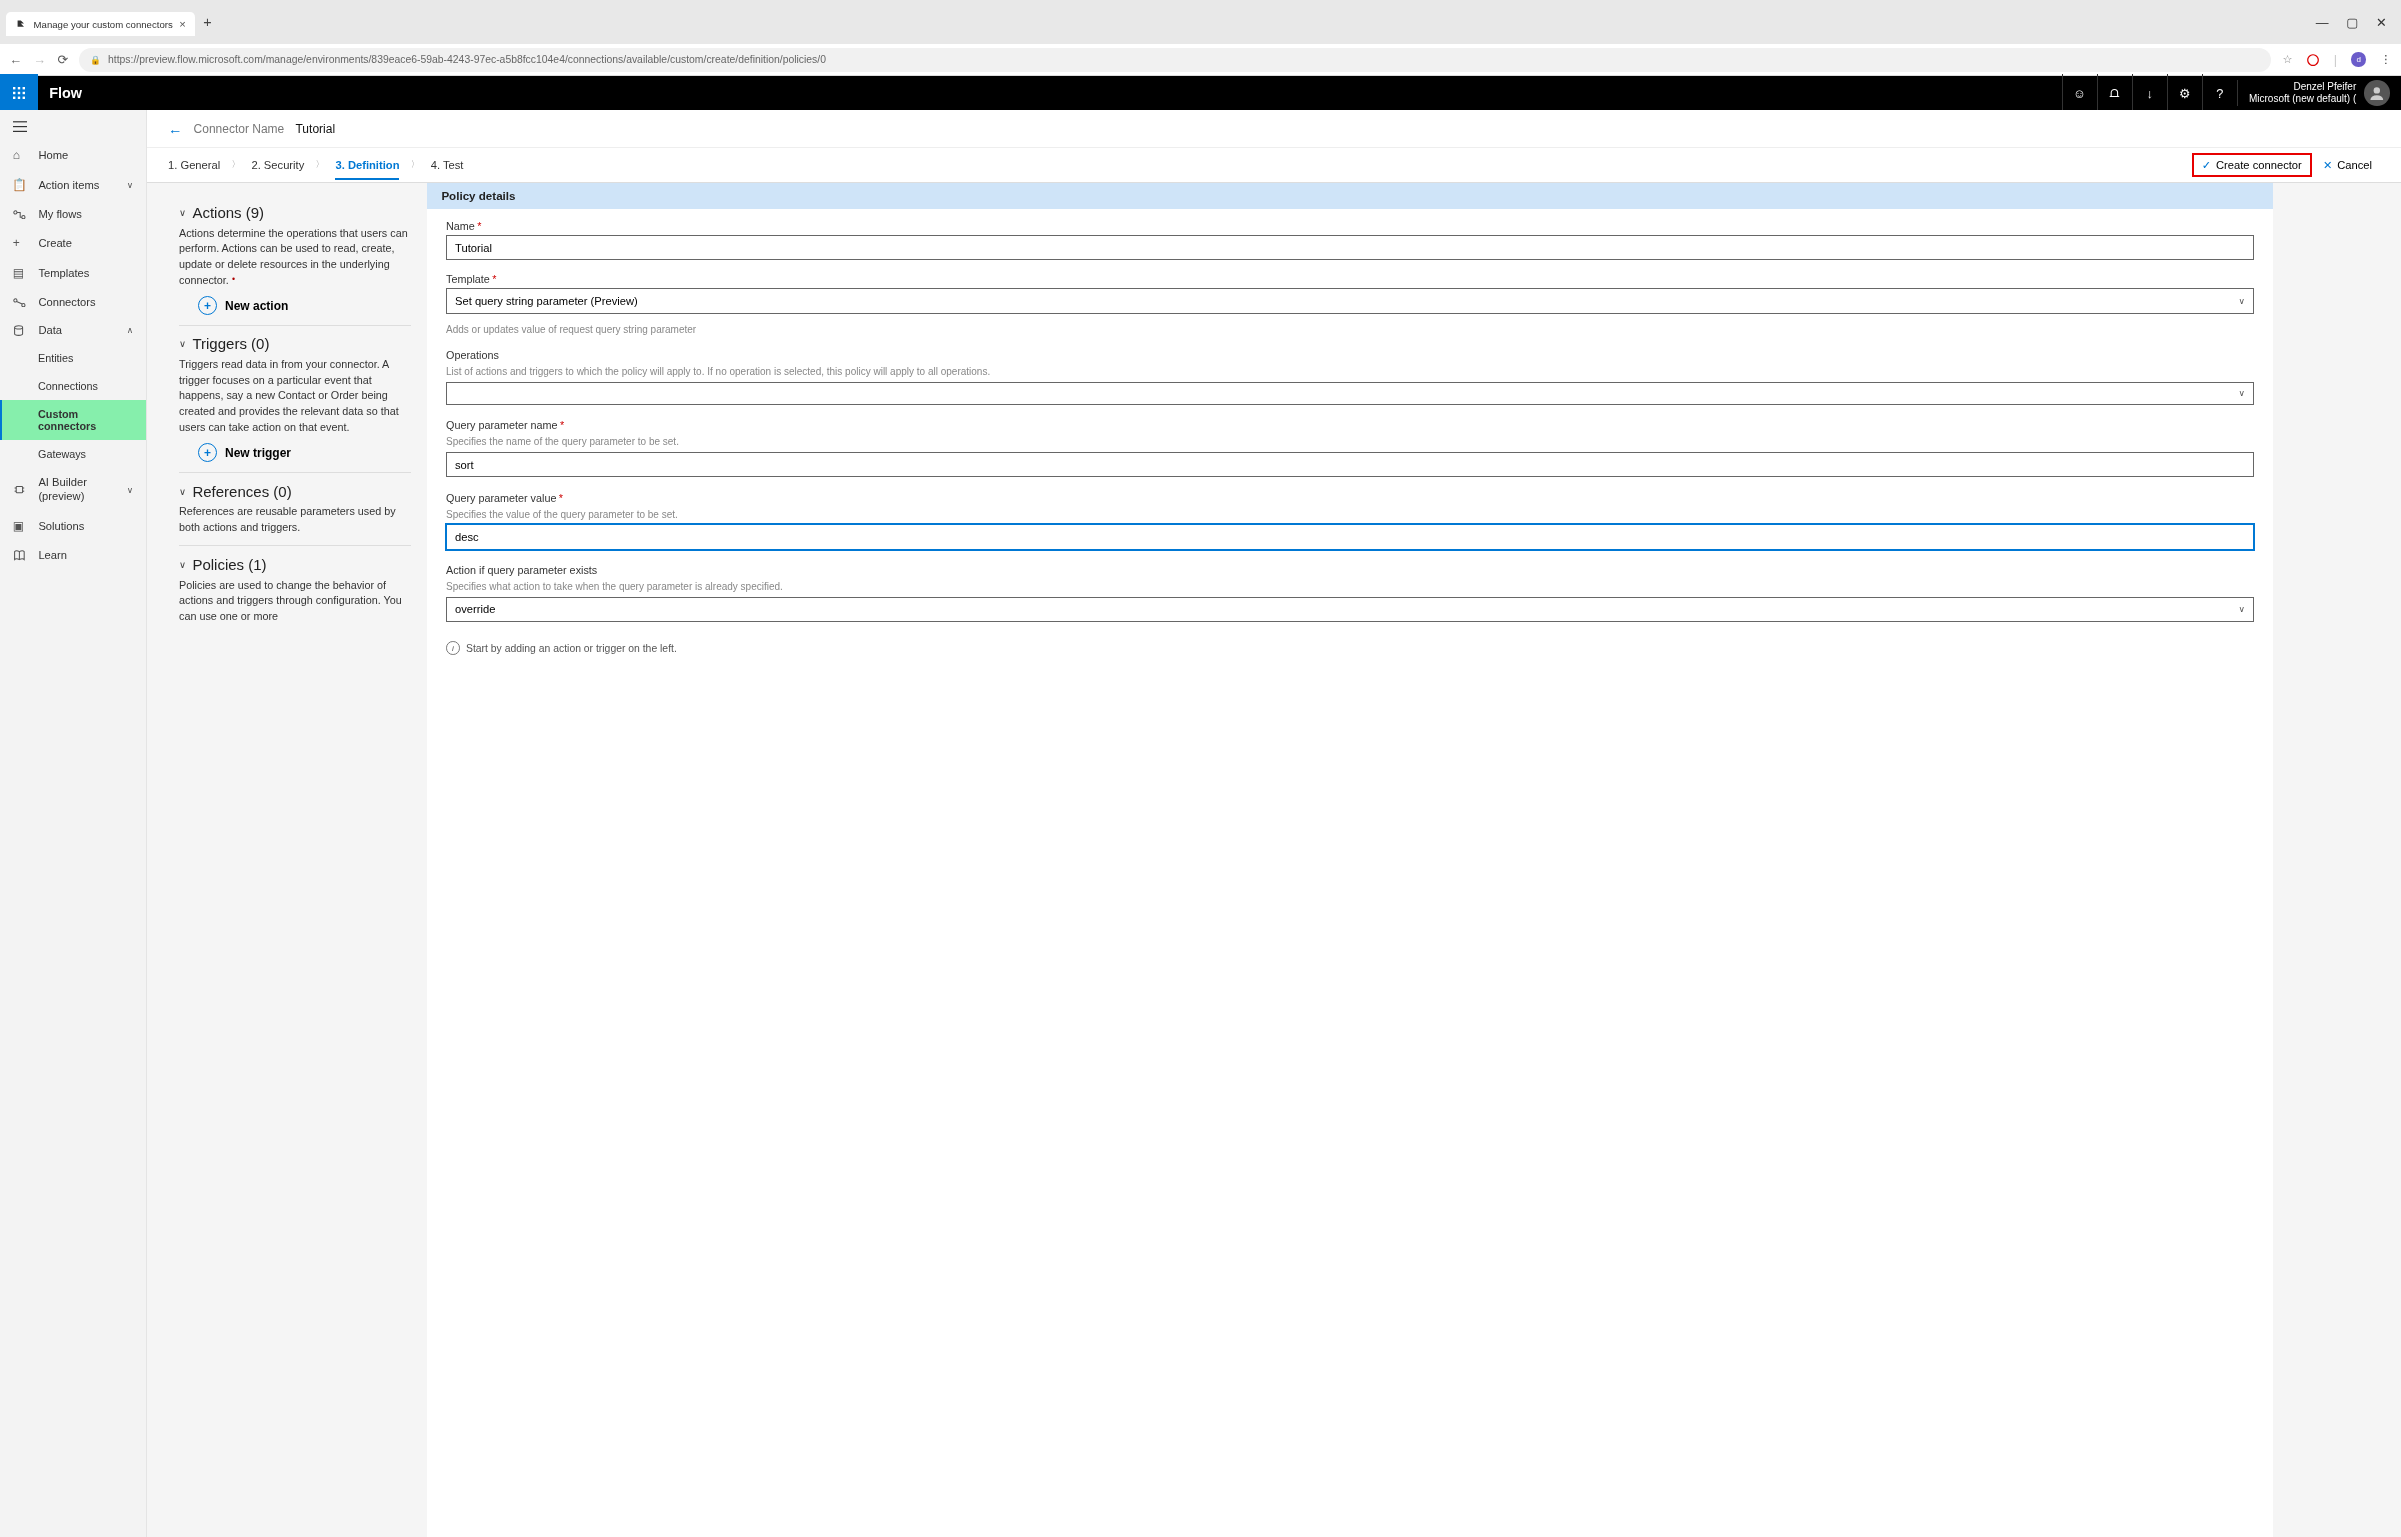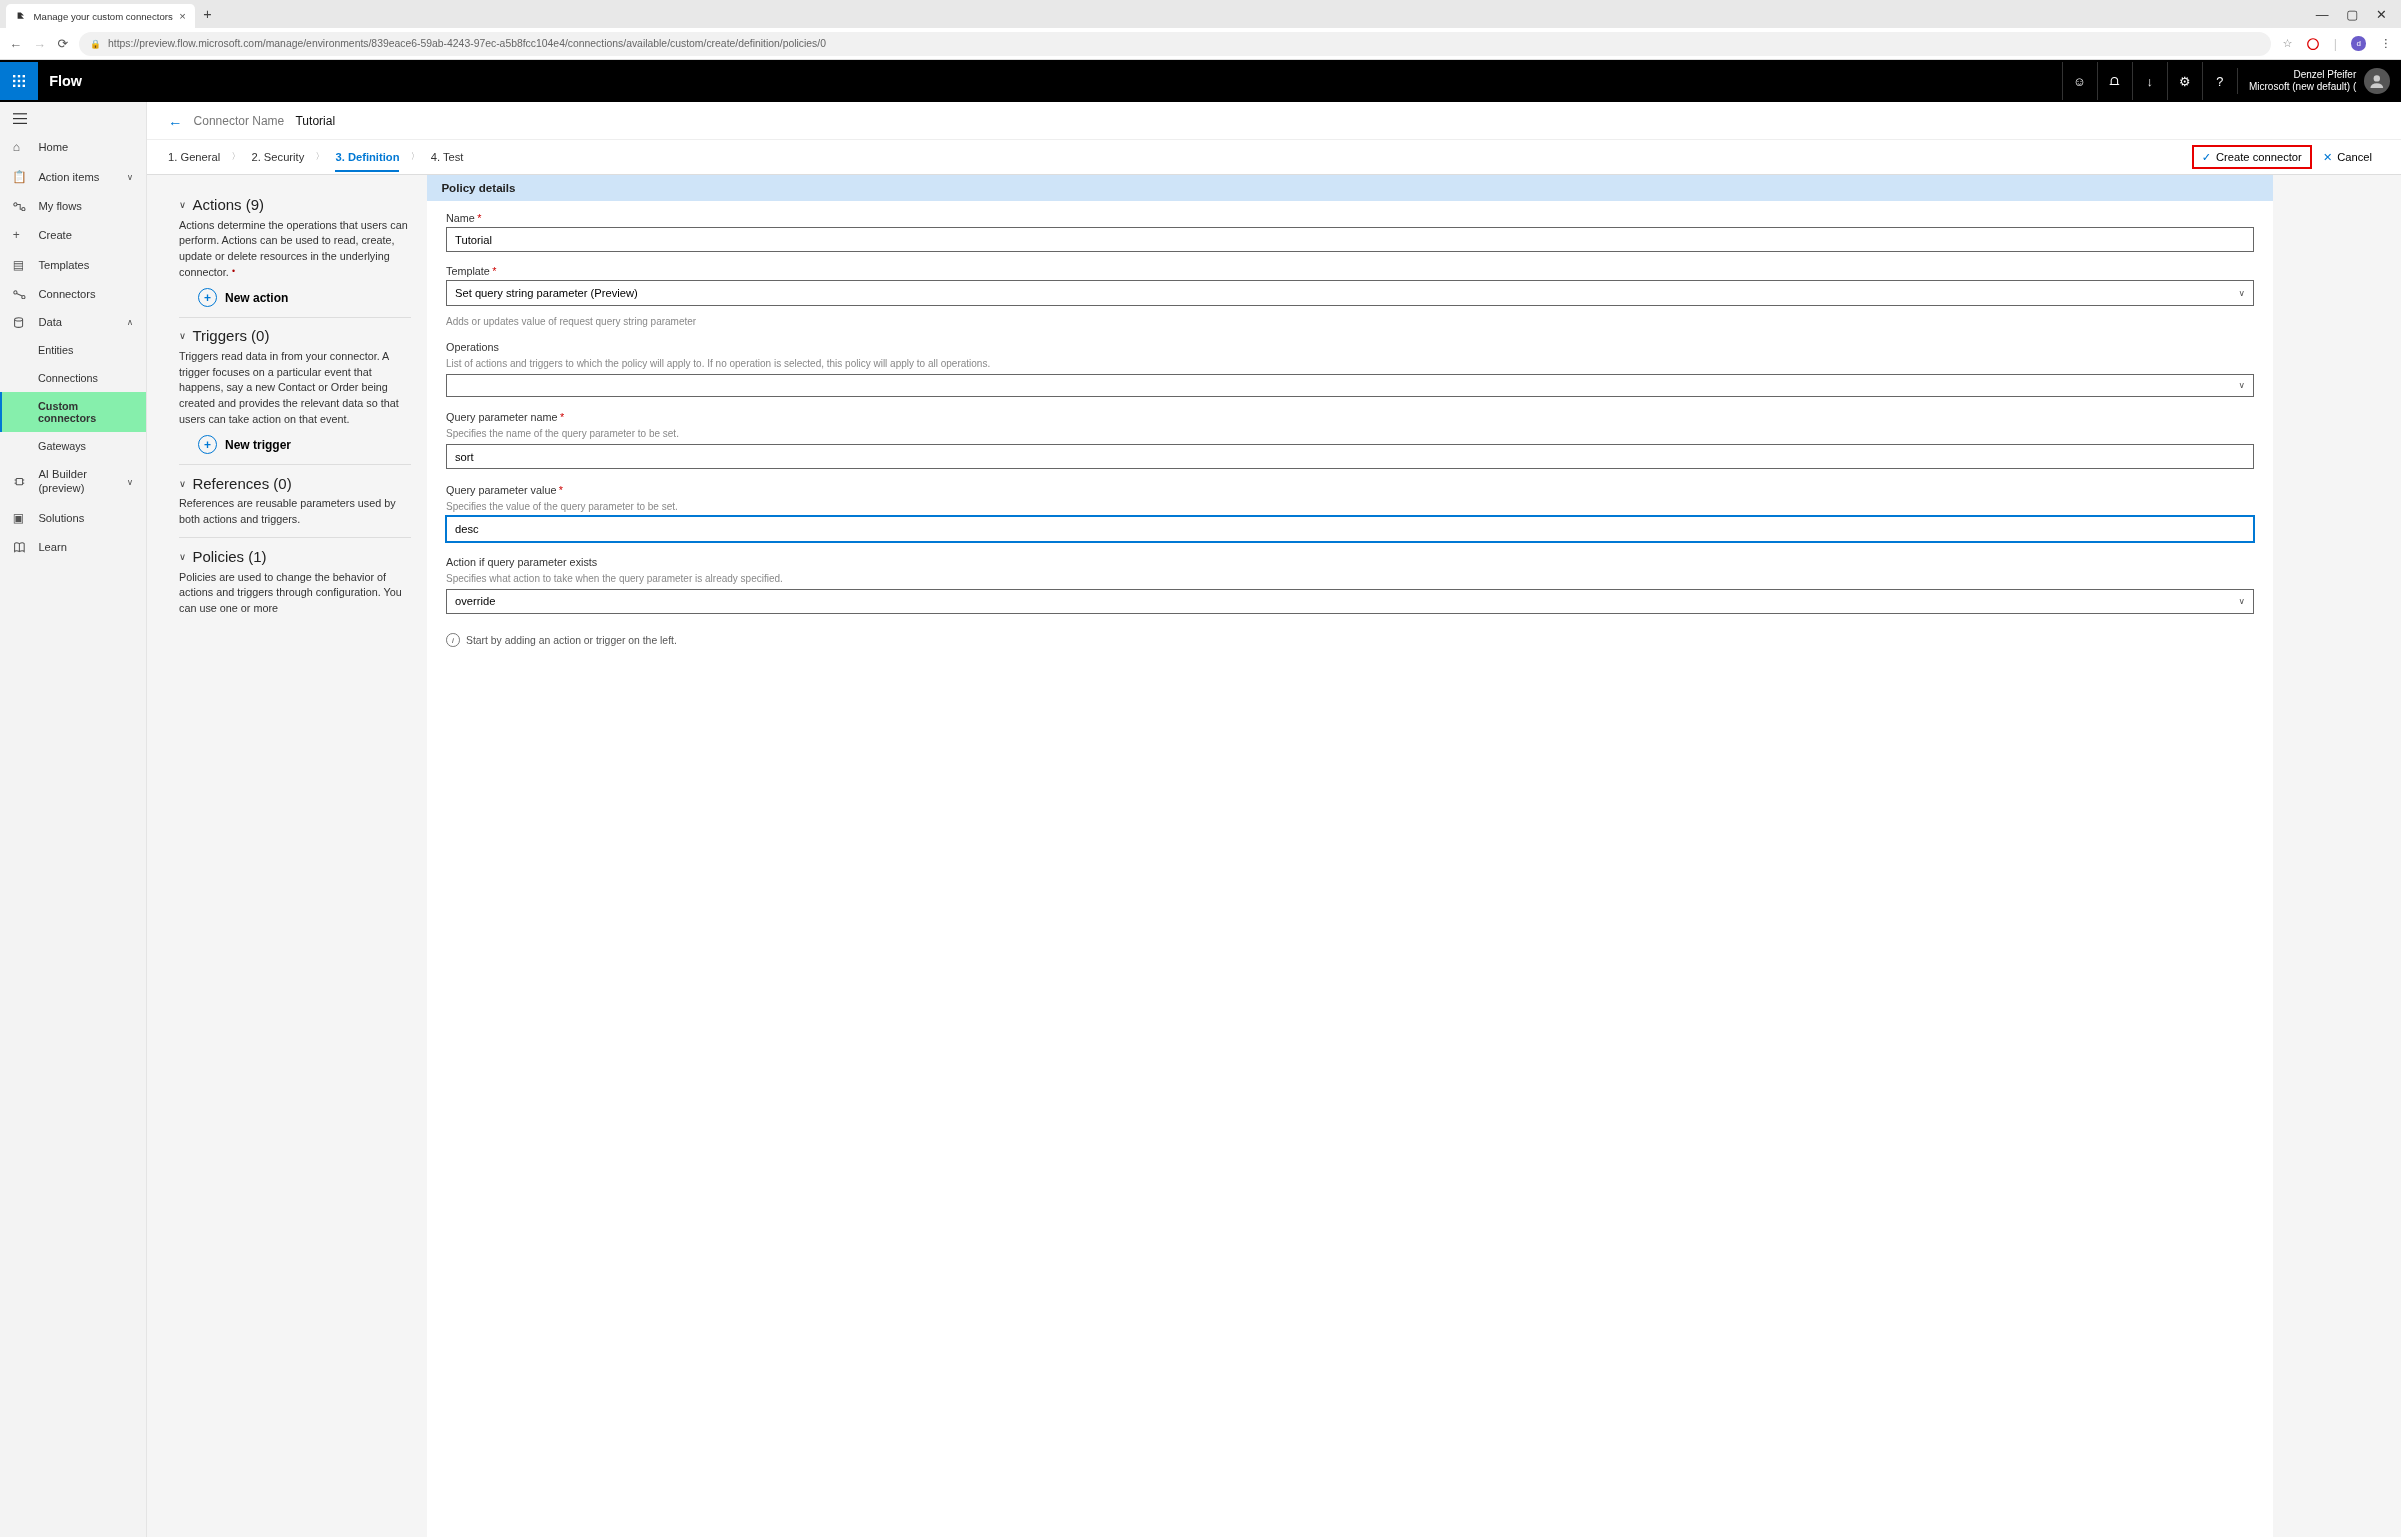--- a/index.html
+++ b/index.html
@@ -1,38 +1,38 @@
 <!DOCTYPE html>
 <html style="font-size:12.8px"><head>
 <meta charset="utf-8">
 <style>
 * { box-sizing: border-box; margin: 0; padding: 0; font-family: "Segoe UI", -apple-system, sans-serif; }
 html, body { height: 100%; overflow: hidden; }
 
 
-.browser-chrome { background: #e8e8e8; height: 28px; display: flex; align-items: center; padding: 0 6.4px; }
+.browser-chrome { background: #e8e8e8; height: 44px; display: flex; align-items: center; padding: 0 6.4px; }
 .tab { background: #fff; border-radius: 4.8px 4.8px 0 0; height: 24px; display: flex; align-items: center; padding: 0 9.6px; font-size: 9.6px; color: #333; margin-top: 4px; min-width: 176px; gap: 6.4px; }
 .tab-favicon { width: 11.2px; display: inline-flex; }
 .tab-close { margin-left: auto; color: #555; font-size: 11.2px; }
 .new-tab-btn { margin-left: 8px; color: #444; font-size: 14.4px; }
 .browser-controls { margin-left: auto; display: flex; gap: 17.6px; color: #333; padding-right: 8px; }
 
 .url-bar-row { background: #fff; height: 32px; display: flex; align-items: center; padding: 0 9.6px; gap: 11.2px; border-bottom: 0.8px solid #ddd; }
 .nav-btn { color: #555; font-size: 12.8px; }
 .nav-btn.disabled { color: #bbb; }
 .url-bar { flex: 1; display: flex; align-items: center; background: #f1f1f1; border-radius: 12.8px; height: 24px; padding: 0 11.2px; font-size: 10.4px; color: #666; gap: 6.4px; }
 .url-bar .lock { color: #666; font-size: 8.8px; }
 .url-actions { display: flex; gap: 14.4px; align-items: center; }
 .url-star { color: #888; font-size: 11.2px; }
 .ext-red { color: #d00; font-weight: bold; font-size: 11.2px; }
 .profile-dot { width: 14.4px; height: 14.4px; border-radius: 50%; background: #6b5cca; color: #fff; font-size: 8px; display: flex; align-items: center; justify-content: center; }
 .menu-dots { color: #333; font-size: 11.2px; }
 
 
-.app-topbar { background: #000; height: 42px; display: flex; align-items: center; color: #fff; padding: 0 0 0 0; }
+.app-topbar { background: #000; height: 34px; display: flex; align-items: center; color: #fff; padding: 0 0 0 0; }
 .app-waffle { width:38px; height:38px; background:#0078d4; display:flex; align-items:center; justify-content:center; }
 .app-title { font-size: 14.4px; font-weight: 600; padding-left: 11.2px; }
 .app-topbar-right { margin-left: auto; display: flex; align-items: center; height: 100%; }
 .topbar-icon { width: 35px; height: 38px; display: flex; align-items: center; justify-content: center; border-left: 0.8px solid #333; color: #fff; }
 .topbar-user { display:flex; align-items:center; padding: 0 11.2px; gap: 8px; border-left:0.8px solid #333;}
 .topbar-user-text { text-align:right; font-size:10px; line-height:1.2; }
 .topbar-avatar { width:25.6px; height:25.6px; border-radius:50%; background:#555; display:flex; align-items:center; justify-content:center; }
 
 
 .app-body { display: flex; height: calc(100% - 98px); }

